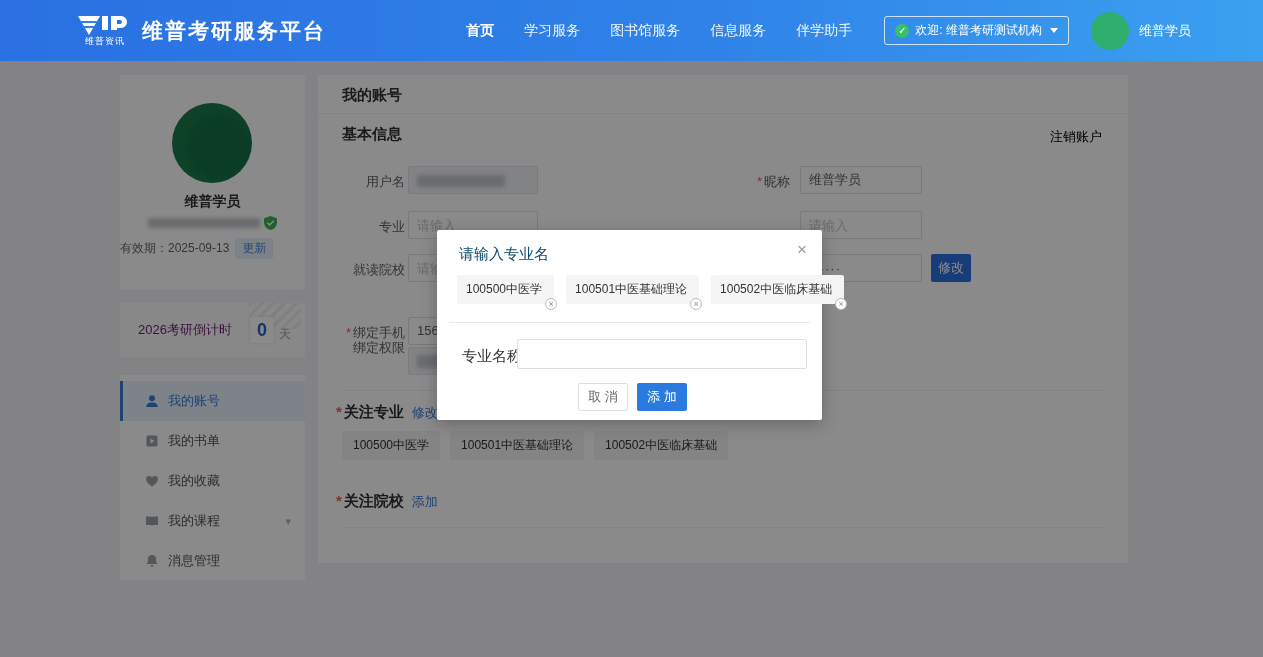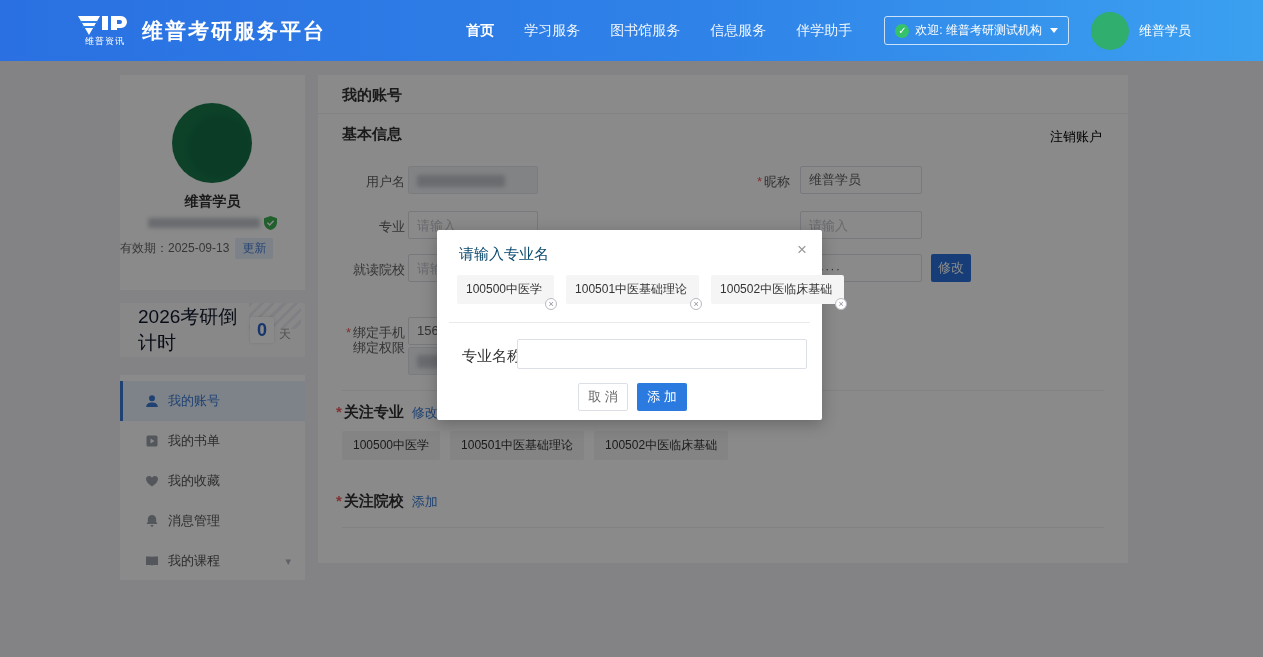--- a/index.html
+++ b/index.html
@@ -38,21 +38,21 @@
   .redacted { background:#c3c7cd; border-radius:2px; filter:blur(2px); }
   .profile-expiry { position:absolute; left:0; top:163px; width:100%; display:flex; justify-content:flex-start; align-items:center; gap:6px;
     font-size:12px; color:#666; }
   .update-chip { background:#e8f1fd; color:#4a7fd6; font-size:12px; padding:2px 7px; border-radius:2px; cursor:pointer; }
 
   
   .countdown-card { left:120px; top:303px; width:185px; height:54px; display:flex; align-items:center;
     padding:0 14px 0 18px; background:#fbfbfc; overflow:hidden; }
   .cd-deco { position:absolute; right:4px; top:0; width:52px; height:26px;
     background:repeating-linear-gradient(135deg,#e9edf2 0 3px,transparent 3px 8px); }
-  .cd-title { font-size:19px; color:#0f172a; flex:1; position:relative; }
+  .cd-title { font-size:13px; color:#701a75; flex:1; position:relative; }
   .cd-value { width:24px; height:26px; background:#fff; box-shadow:0 0 3px rgba(0,0,0,.12); border-radius:2px;
     color:#2a62c9; font-size:18px; font-weight:bold; text-align:center; line-height:26px; position:relative; }
   .cd-unit { font-size:12px; color:#999; margin-left:5px; position:relative; top:4px; }
 
   
   .menu-card { left:120px; top:375px; width:185px; height:205px; padding-top:6px; }
   .menu-item { height:40px; display:flex; align-items:center; padding-left:25px; font-size:13px; color:#555;
     cursor:pointer; position:relative; }
   .menu-item .mi-icon { width:14px; height:14px; margin-right:9px; color:#9aa1ab; display:inline-flex; }
   .menu-item.active { background:#e9f2fd; border-left:3px solid #3a7bd5; padding-left:22px; color:#3a7bd5; }
@@ -179,34 +179,34 @@
       <span class="mi-icon">
         <svg width="14" height="14" viewBox="0 0 14 14" fill="currentColor">
             <path d="M7 12.5 C3 9.8 1 7.6 1 5.1 C1 3.3 2.4 2 4.1 2 C5.3 2 6.4 2.7 7 3.7 C7.6 2.7 8.7 2 9.9 2 C11.6 2 13 3.3 13 5.1 C13 7.6 11 9.8 7 12.5 Z"></path>
           </svg>
       </span>
       <span>我的收藏</span>
     </div>
     <div class="menu-item">
       <span class="mi-icon">
         <svg width="14" height="14" viewBox="0 0 14 14" fill="currentColor">
+            <path d="M1 2.5 H5.5 C6.3 2.5 6.8 3 7 3.3 C7.2 3 7.7 2.5 8.5 2.5 H13 V11 H8.3 C7.6 11 7.2 11.4 7 11.7 C6.8 11.4 6.4 11 5.7 11 H1 Z"></path>
+          </svg>
+      </span>
+      <span>我的课程</span>
+      <span class="mi-chevron">▾</span>
+    </div>
+    <div class="menu-item">
+      <span class="mi-icon">
+        <svg width="14" height="14" viewBox="0 0 14 14" fill="currentColor">
             <path d="M7 1 C9.5 1 11.2 2.8 11.2 5.3 V8 L12.5 10 H1.5 L2.8 8 V5.3 C2.8 2.8 4.5 1 7 1 Z"></path>
             <path d="M5.5 11 H8.5 C8.5 12 7.8 12.8 7 12.8 C6.2 12.8 5.5 12 5.5 11 Z"></path>
           </svg>
       </span>
       <span>消息管理</span>
-    </div>
-    <div class="menu-item">
-      <span class="mi-icon">
-        <svg width="14" height="14" viewBox="0 0 14 14" fill="currentColor">
-            <path d="M1 2.5 H5.5 C6.3 2.5 6.8 3 7 3.3 C7.2 3 7.7 2.5 8.5 2.5 H13 V11 H8.3 C7.6 11 7.2 11.4 7 11.7 C6.8 11.4 6.4 11 5.7 11 H1 Z"></path>
-          </svg>
-      </span>
-      <span>我的课程</span>
-      <span class="mi-chevron">▾</span>
     </div>
   </div>
 
   <div class="card main-card">
     <div class="page-title">我的账号</div>
     <div class="hr" style="left:0;right:0;top:38px;"></div>
     <div class="section-title">基本信息</div>
     <div class="logout-link">注销账户</div>
 
     <div class="f-label" style="left:-3px;top:98px;">用户名</div>

